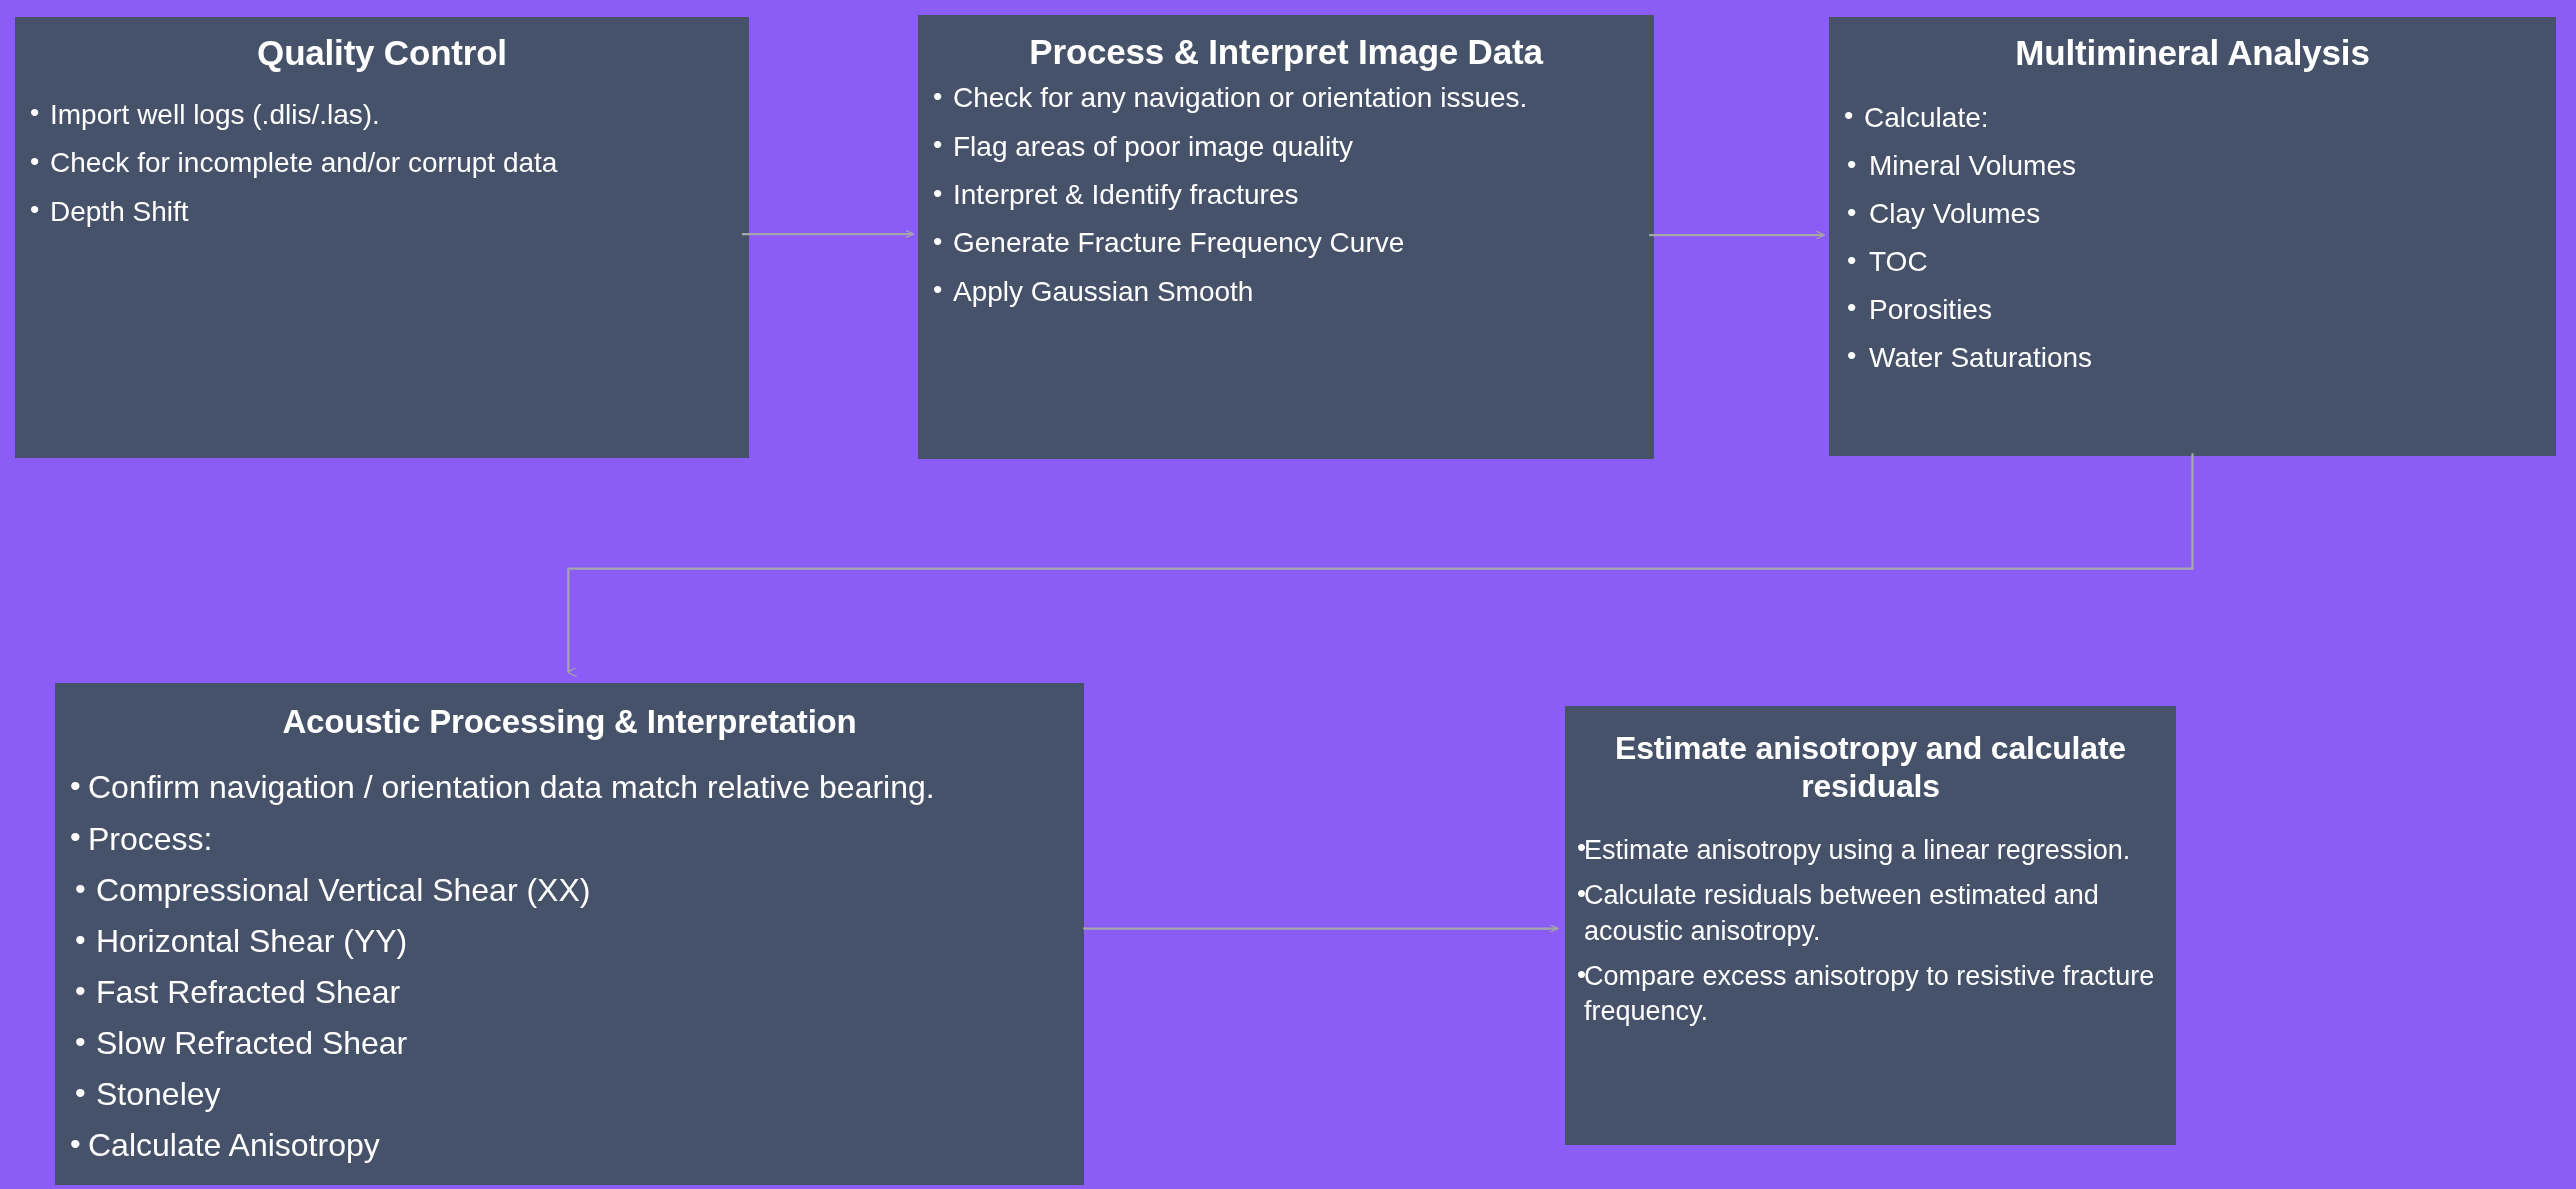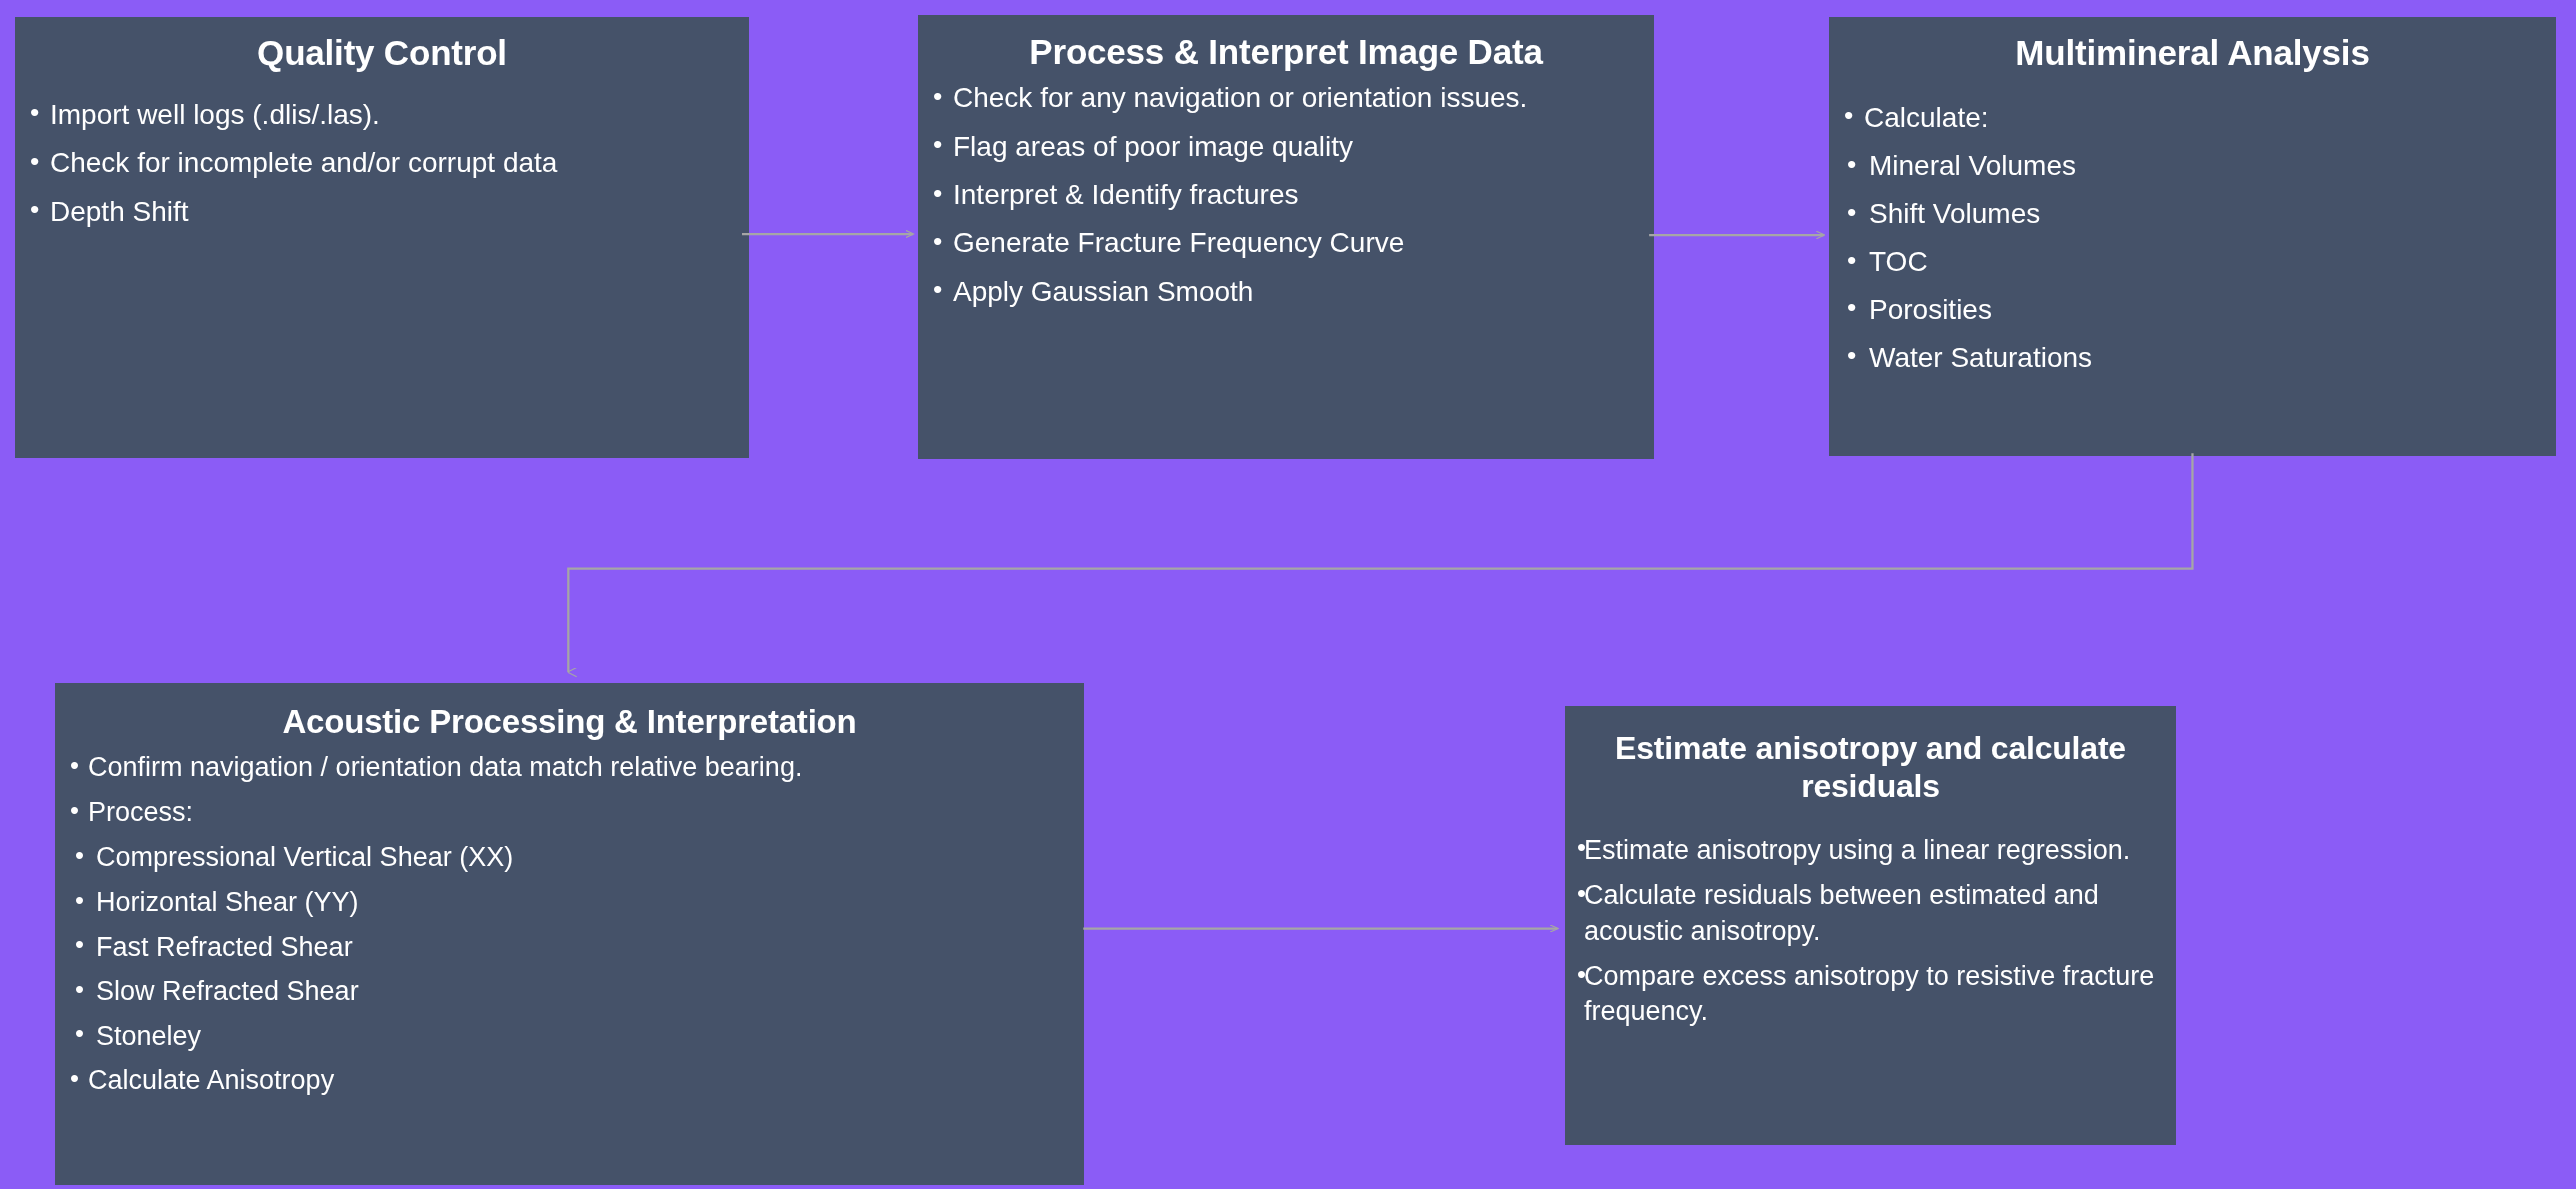--- a/index.html
+++ b/index.html
@@ -95,21 +95,21 @@
   #node-multimineral {
     left: 1829px; top: 16.7px; width: 727px; height: 439px;
   }
   #node-multimineral .node-title { font-size: 35px; margin-top: 16.7px; }
   #node-multimineral .node-body { font-size: 28px; margin-top: 26px; }
 
   #node-acoustic {
     left: 55px; top: 683px; width: 1029px; height: 502px;
   }
   #node-acoustic .node-title { font-size: 33px; margin-top: 20px; }
-  #node-acoustic .node-body { font-size: 27px; margin-top: 9px; }
+  #node-acoustic .node-body { font-size: 32px; margin-top: 26px; }
   #node-acoustic ul.lvl1 > li { padding-left: 33px; margin-bottom: 10px; }
   #node-acoustic ul.lvl1 > li::before { left: 15px; }
   #node-acoustic ul.lvl2 > li { padding-left: 41px; margin-bottom: 10px; }
   #node-acoustic ul.lvl2 > li::before { left: 20px; }
   #node-acoustic ul.lvl2 { margin-top: 9px; }
 
   #node-estimate {
     left: 1565px; top: 706px; width: 611px; height: 439px;
   }
   #node-estimate .node-title { font-size: 32px; margin-top: 23px; line-height: 1.20; }
@@ -159,21 +159,21 @@
   </div>
 
   <div class="node" id="node-multimineral">
     <div class="node-title">Multimineral Analysis</div>
     <div class="node-body">
       <ul class="lvl1">
         <li class="nomargin">Calculate:</li>
       </ul>
       <ul class="lvl2">
         <li>Mineral Volumes</li>
-        <li>Shift Volumes</li>
+        <li>Clay Volumes</li>
         <li>TOC</li>
         <li>Porosities</li>
         <li>Water Saturations</li>
       </ul>
     </div>
   </div>
 
   <div class="node" id="node-acoustic">
     <div class="node-title">Acoustic Processing &amp; Interpretation</div>
     <div class="node-body">

